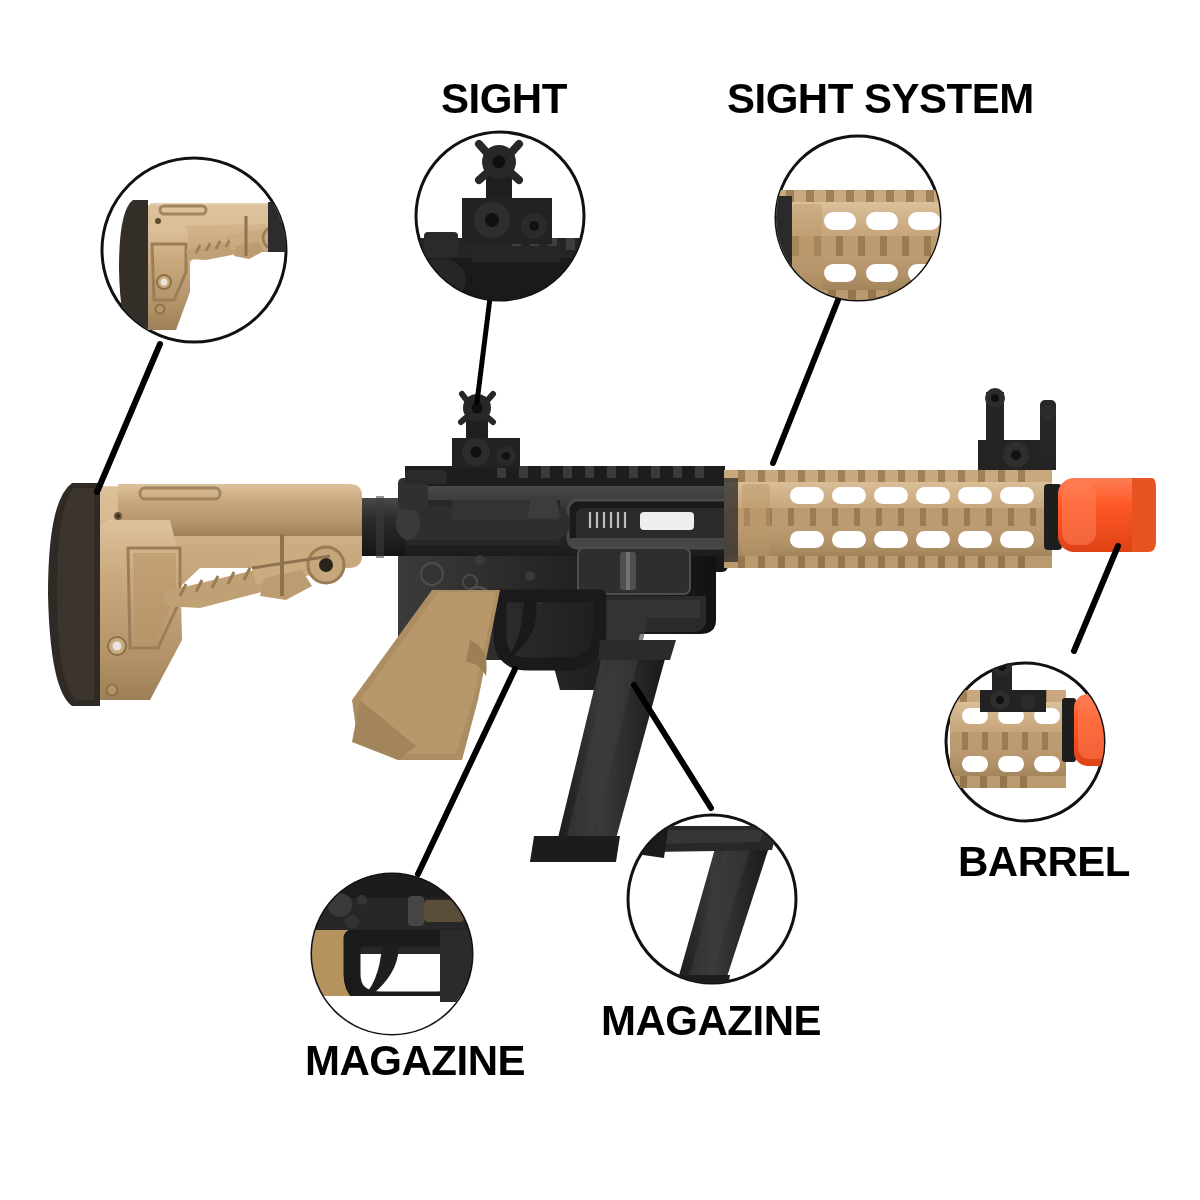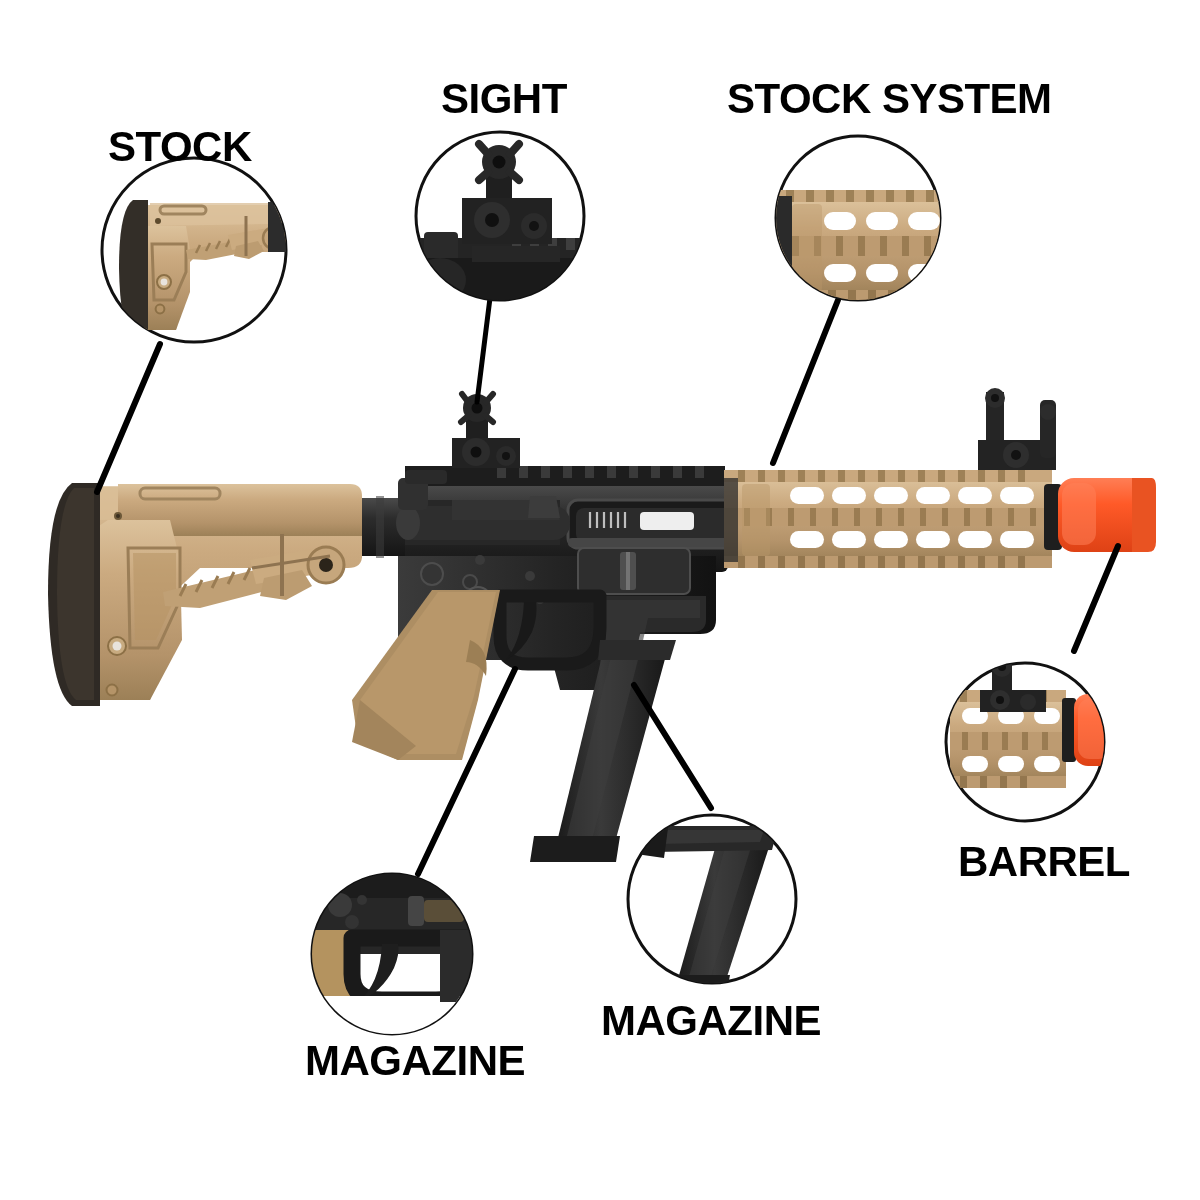--- a/index.html
+++ b/index.html
@@ -496,25 +496,24 @@
 
         <path d="M352,938 L466,938 L466,974 Q466,1000 436,1000 L382,1000 Q352,1000 352,974 Z" fill="none" stroke="#1A1A1A" stroke-width="17" stroke-linejoin="round"></path>
 
         <path d="M382,944 Q380,984 358,1002 Q382,992 394,968 Q400,954 398,944 Z" fill="#1E1E1E"></path>
         <rect x="310" y="996" width="180" height="42" fill="#FFFFFF"></rect>
         <rect x="440" y="930" width="54" height="72" fill="#2B2B2B"></rect>
       </g>
     </g>
   </svg>
 
-  <div class="lbl" style="left:108px;top:126px;font-size:42px;">STOCK</div>
 
   <div class="lbl" style="left:441px;top:78px;font-size:42px;">SIGHT</div>
 
-  <div class="lbl" style="left:727px;top:78px;font-size:42px;">STOCK SYSTEM</div>
+  <div class="lbl" style="left:727px;top:78px;font-size:42px;">SIGHT SYSTEM</div>
 
   <div class="lbl" style="left:958px;top:841px;font-size:42px;">BARREL</div>
 
   <div class="lbl" style="left:601px;top:1000px;font-size:42px;">MAGAZINE</div>
 
   <div class="lbl" style="left:305px;top:1040px;font-size:42px;">MAGAZINE</div>
 
 </div>
 
 </body></html>

